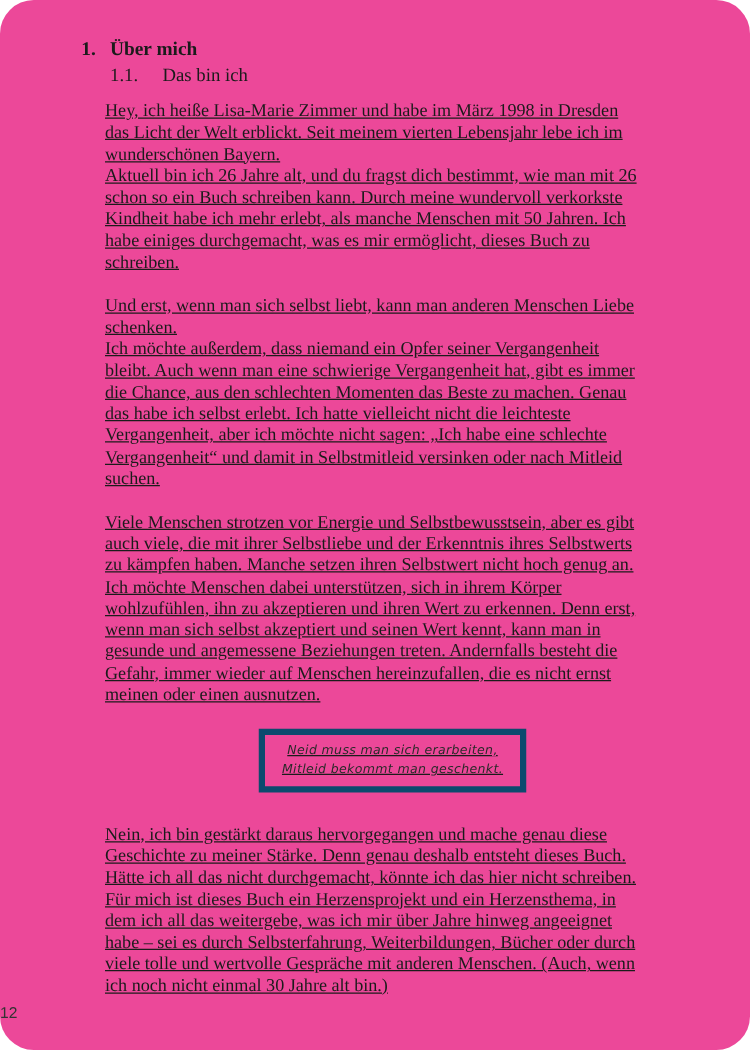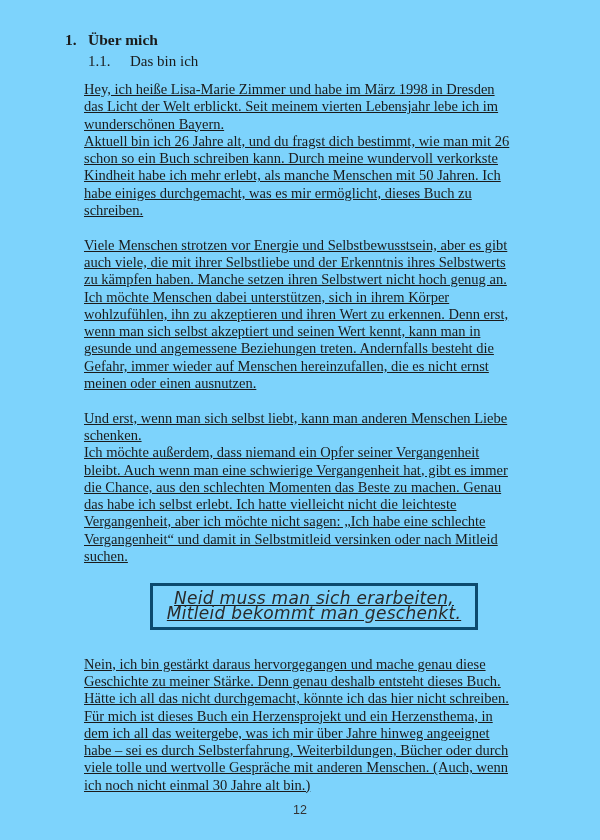--- a/index.html
+++ b/index.html
@@ -4,24 +4,25 @@
 <style>
   html, body {
     margin: 0;
     padding: 0;
     background: #ffffff;
   }
   .page {
     position: relative;
     width: 600px;
     height: 840px;
-    background: #7dd3fc;
+    background: #ec4899;
     color: #1b1b1b;
     font-family: "Liberation Serif", serif;
     overflow: hidden;
+    border-radius: 27px;
   }
   .heading {
     position: absolute;
     top: 31px;
     left: 65px;
     margin: 0;
     font-size: 15.5px;
     font-weight: bold;
     color: #1b1b1b;
   }
@@ -49,39 +50,38 @@
     width: 460px;
     font-size: 14.5px;
     line-height: 17.3px;
     text-decoration: underline;
   }
   .para {
     margin: 0 0 17.3px 0;
     white-space: pre-line;
   }
   .quote-box {
-    border: 3px solid #0c4a6e;
+    border: 5px solid #0c4a6e;
     width: fit-content;
     margin: 8px auto 26px auto;
     padding: 5px 14px 6px 14px;
     text-align: center;
     font-family: "DejaVu Sans", sans-serif;
     font-style: italic;
-    font-size: 17px;
+    font-size: 10px;
     line-height: 15px;
     letter-spacing: 0.3px;
     color: #2a2a2a;
     white-space: pre-line;
   }
   .page-number {
     position: absolute;
     bottom: 23px;
     left: 0;
     width: 600px;
-    text-align: center;
     font-family: "Liberation Sans", sans-serif;
     font-size: 12.5px;
     color: #333333;
   }
 </style>
 </head>
 <body>
 
 <div class="page">
 
@@ -93,39 +93,39 @@
 
     <p class="para">Hey, ich heiße Lisa-Marie Zimmer und habe im März 1998 in Dresden
 das Licht der Welt erblickt. Seit meinem vierten Lebensjahr lebe ich im
 wunderschönen Bayern.
 Aktuell bin ich 26 Jahre alt, und du fragst dich bestimmt, wie man mit 26
 schon so ein Buch schreiben kann. Durch meine wundervoll verkorkste
 Kindheit habe ich mehr erlebt, als manche Menschen mit 50 Jahren. Ich
 habe einiges durchgemacht, was es mir ermöglicht, dieses Buch zu
 schreiben.</p>
 
+    <p class="para">Und erst, wenn man sich selbst liebt, kann man anderen Menschen Liebe
+schenken.
+Ich möchte außerdem, dass niemand ein Opfer seiner Vergangenheit
+bleibt. Auch wenn man eine schwierige Vergangenheit hat, gibt es immer
+die Chance, aus den schlechten Momenten das Beste zu machen. Genau
+das habe ich selbst erlebt. Ich hatte vielleicht nicht die leichteste
+Vergangenheit, aber ich möchte nicht sagen: „Ich habe eine schlechte
+Vergangenheit“ und damit in Selbstmitleid versinken oder nach Mitleid
+suchen.</p>
+
     <p class="para">Viele Menschen strotzen vor Energie und Selbstbewusstsein, aber es gibt
 auch viele, die mit ihrer Selbstliebe und der Erkenntnis ihres Selbstwerts
 zu kämpfen haben. Manche setzen ihren Selbstwert nicht hoch genug an.
 Ich möchte Menschen dabei unterstützen, sich in ihrem Körper
 wohlzufühlen, ihn zu akzeptieren und ihren Wert zu erkennen. Denn erst,
 wenn man sich selbst akzeptiert und seinen Wert kennt, kann man in
 gesunde und angemessene Beziehungen treten. Andernfalls besteht die
 Gefahr, immer wieder auf Menschen hereinzufallen, die es nicht ernst
 meinen oder einen ausnutzen.</p>
-
-    <p class="para">Und erst, wenn man sich selbst liebt, kann man anderen Menschen Liebe
-schenken.
-Ich möchte außerdem, dass niemand ein Opfer seiner Vergangenheit
-bleibt. Auch wenn man eine schwierige Vergangenheit hat, gibt es immer
-die Chance, aus den schlechten Momenten das Beste zu machen. Genau
-das habe ich selbst erlebt. Ich hatte vielleicht nicht die leichteste
-Vergangenheit, aber ich möchte nicht sagen: „Ich habe eine schlechte
-Vergangenheit“ und damit in Selbstmitleid versinken oder nach Mitleid
-suchen.</p>
 
     <div class="quote-box"><span>Neid muss man sich erarbeiten,
 Mitleid bekommt man geschenkt.</span></div>
 
     <p class="para">Nein, ich bin gestärkt daraus hervorgegangen und mache genau diese
 Geschichte zu meiner Stärke. Denn genau deshalb entsteht dieses Buch.
 Hätte ich all das nicht durchgemacht, könnte ich das hier nicht schreiben.
 Für mich ist dieses Buch ein Herzensprojekt und ein Herzensthema, in
 dem ich all das weitergebe, was ich mir über Jahre hinweg angeeignet
 habe – sei es durch Selbsterfahrung, Weiterbildungen, Bücher oder durch

